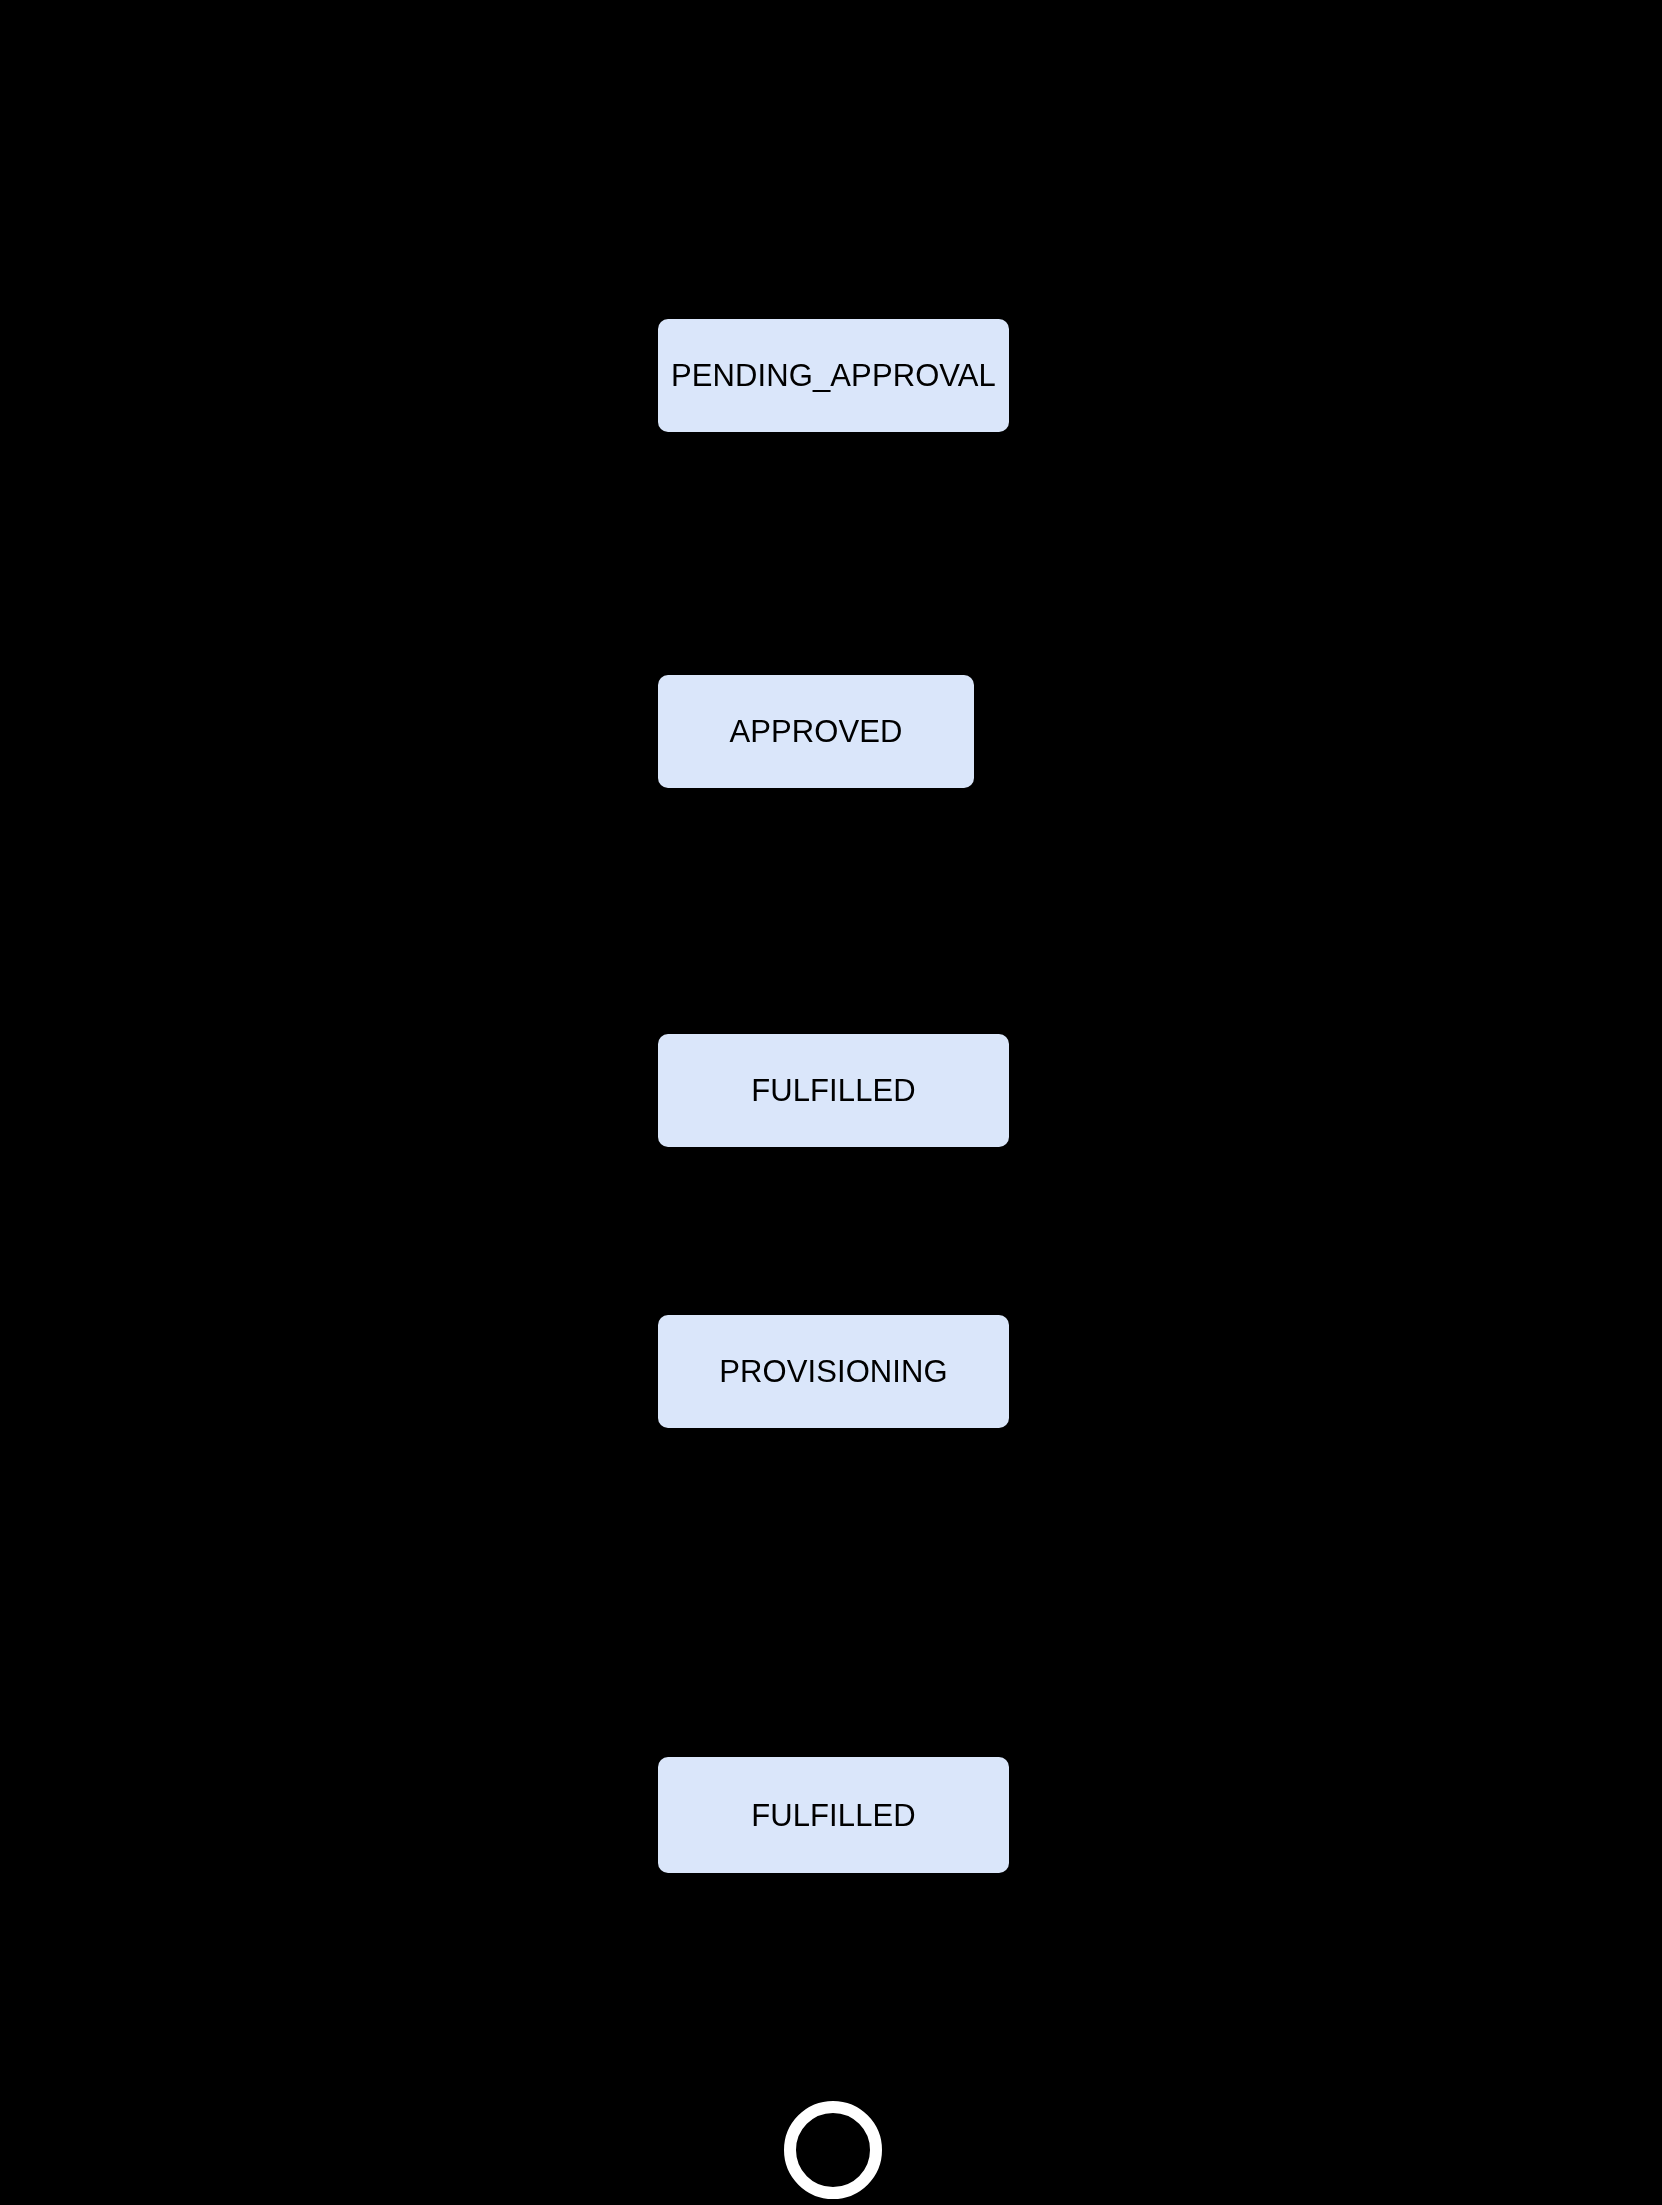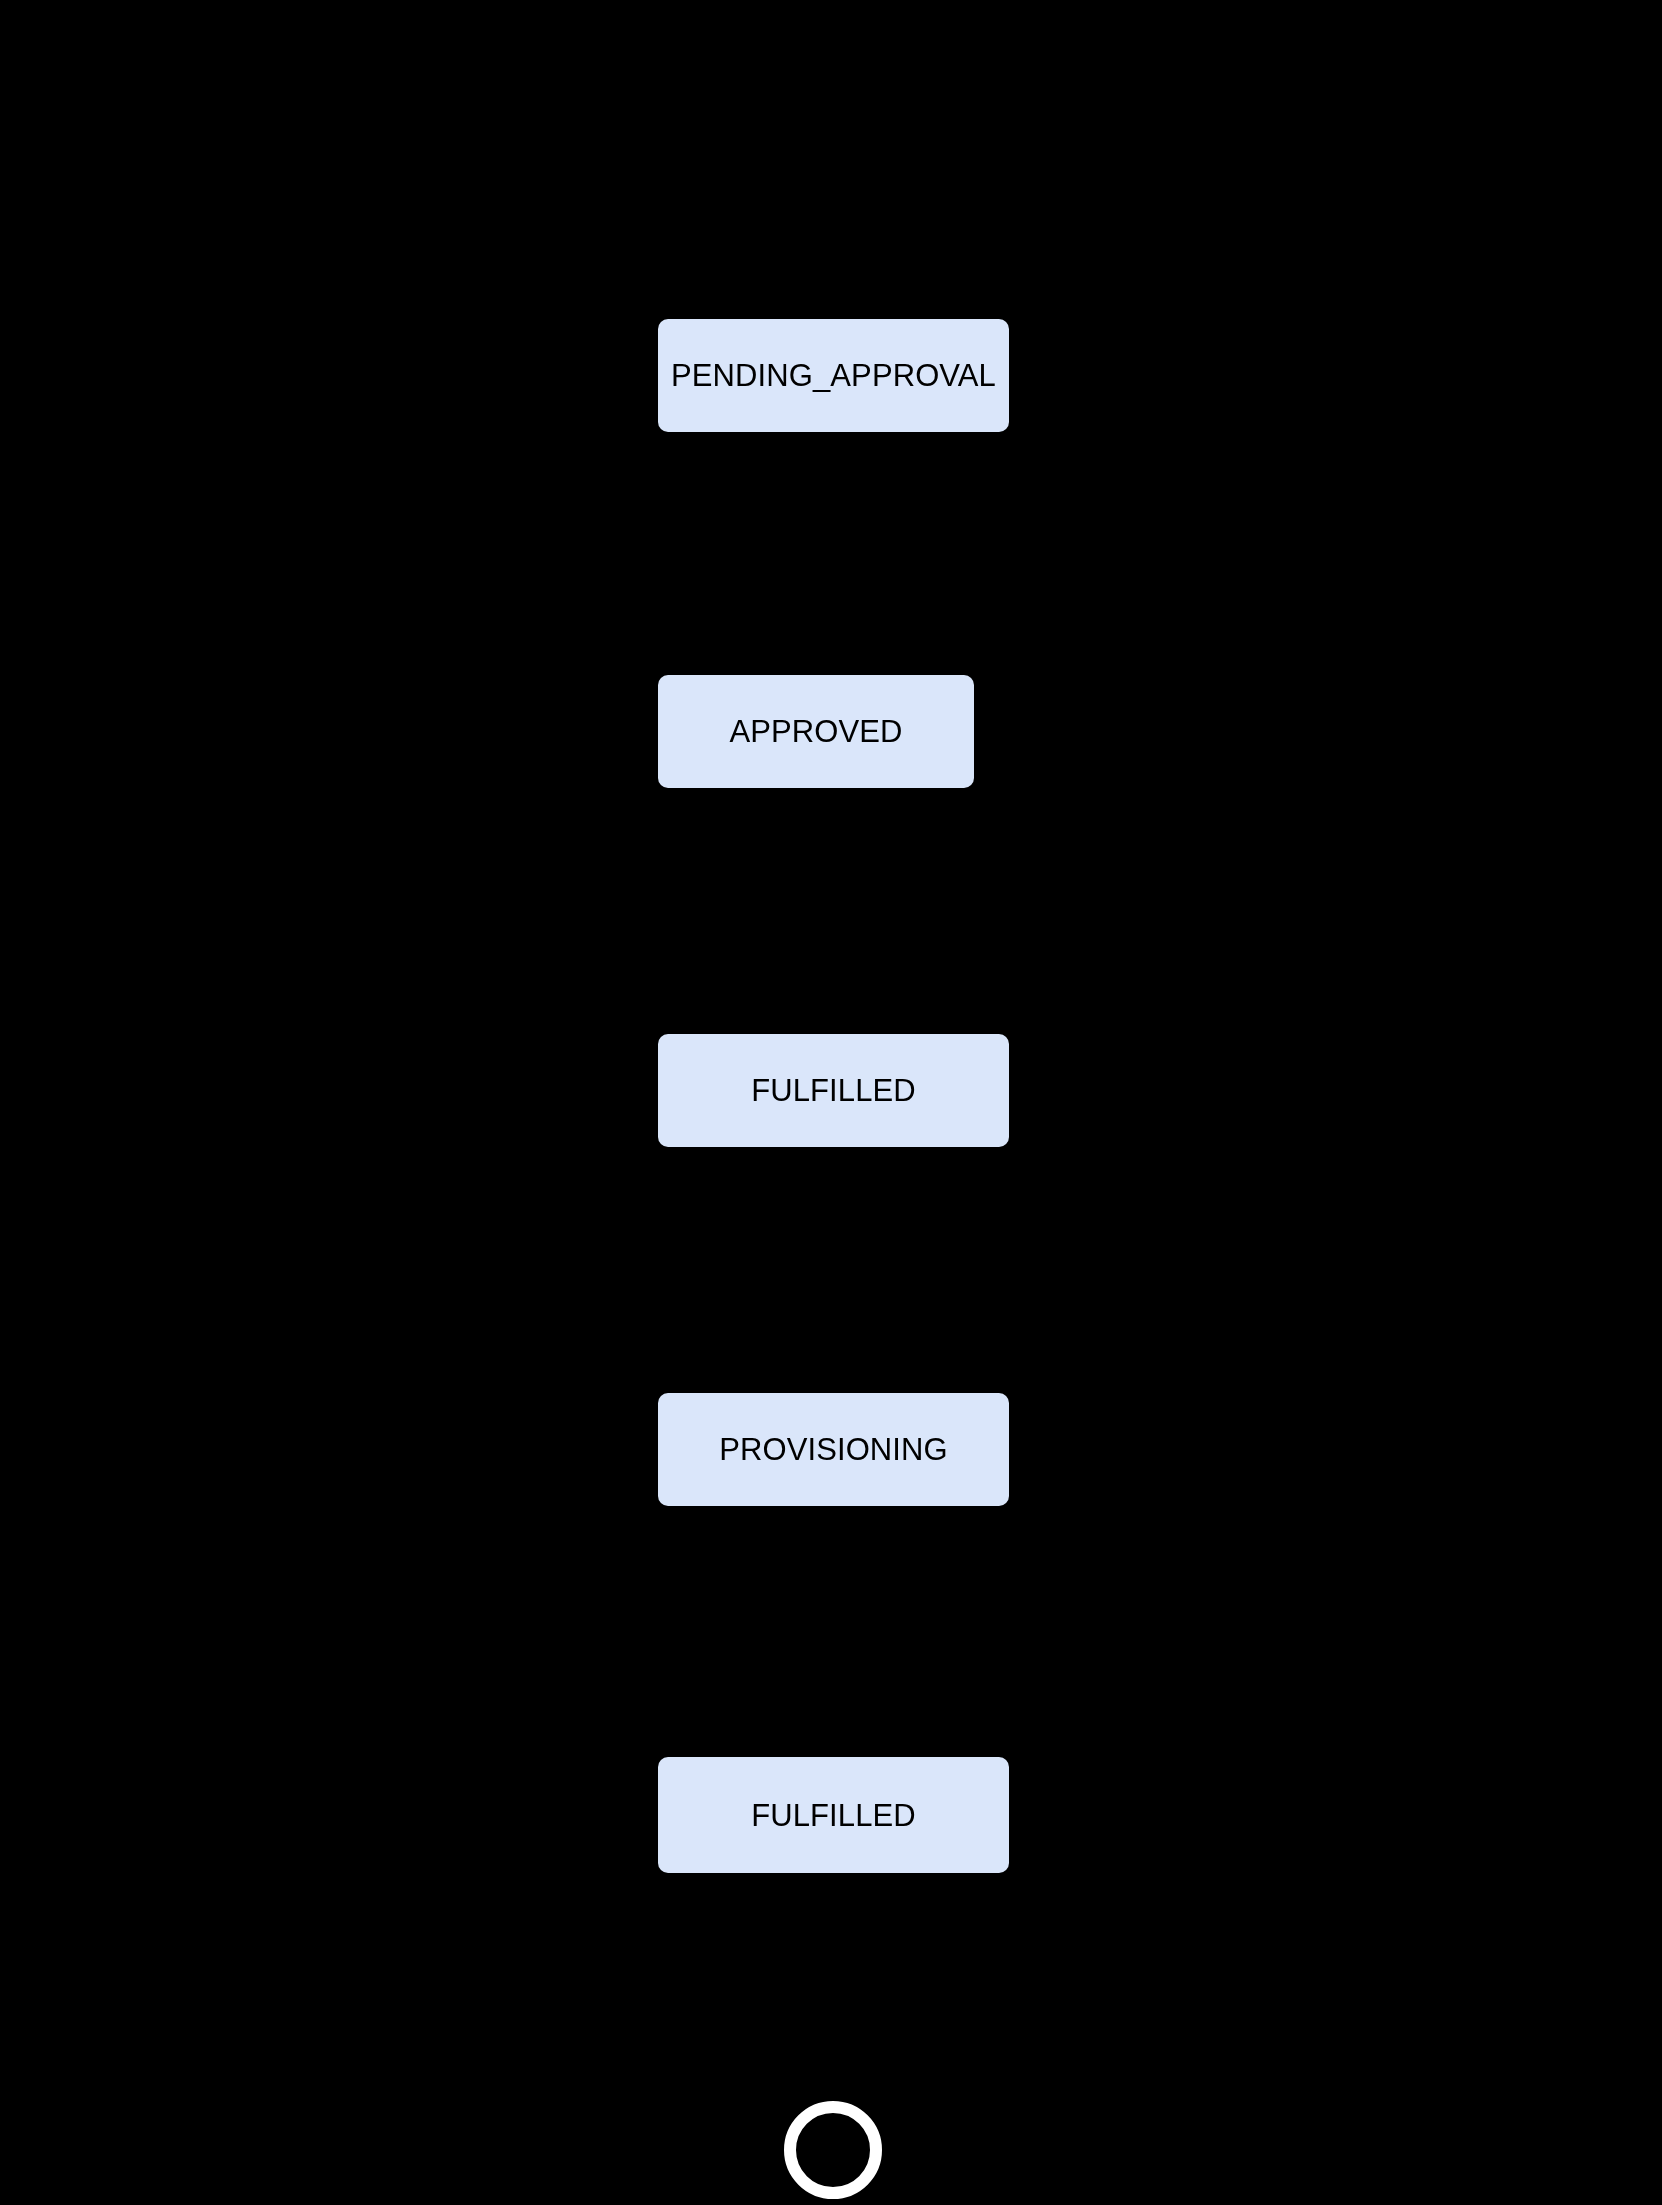--- a/index.html
+++ b/index.html
@@ -87,21 +87,21 @@
   </div>
 
   <div class="node" id="node-approved" style="left:658px; top:675px; width:316px; height:113px;">
     <span class="node-label">APPROVED</span>
   </div>
 
   <div class="node" id="node-procuring" style="left:658px; top:1034px; width:351px; height:113px;">
     <span class="node-label">FULFILLED</span>
   </div>
 
-  <div class="node" id="node-provisioning" style="left:658px; top:1393px; width:351px; height:113px;">
+  <div class="node" id="node-provisioning" style="left:658px; top:1315px; width:351px; height:113px;">
     <span class="node-label">PROVISIONING</span>
   </div>
 
   <div class="node" id="node-fulfilled" style="left:658px; top:1757px; width:351px; height:116px;">
     <span class="node-label">FULFILLED</span>
   </div>
 
   <div id="end-state" style="left:784px; top:2101px; width:98px; height:98px;"></div>
 
 </div>

